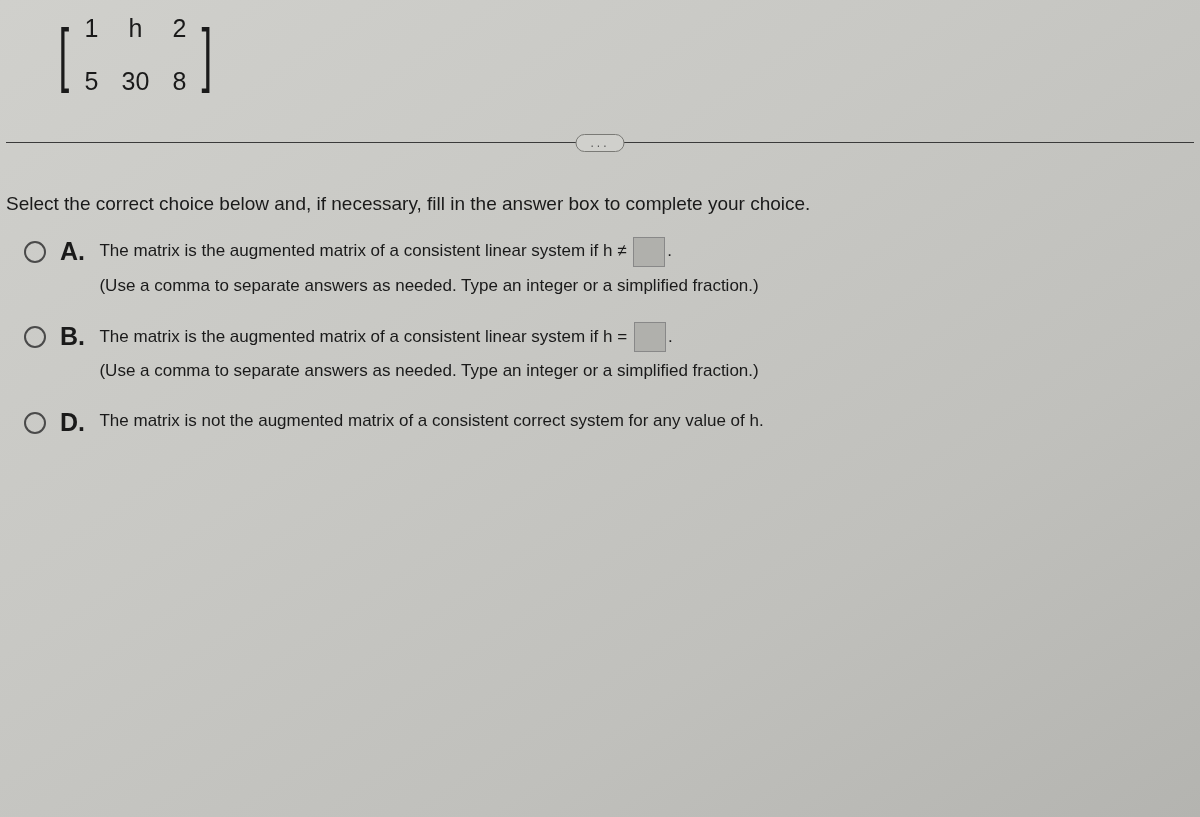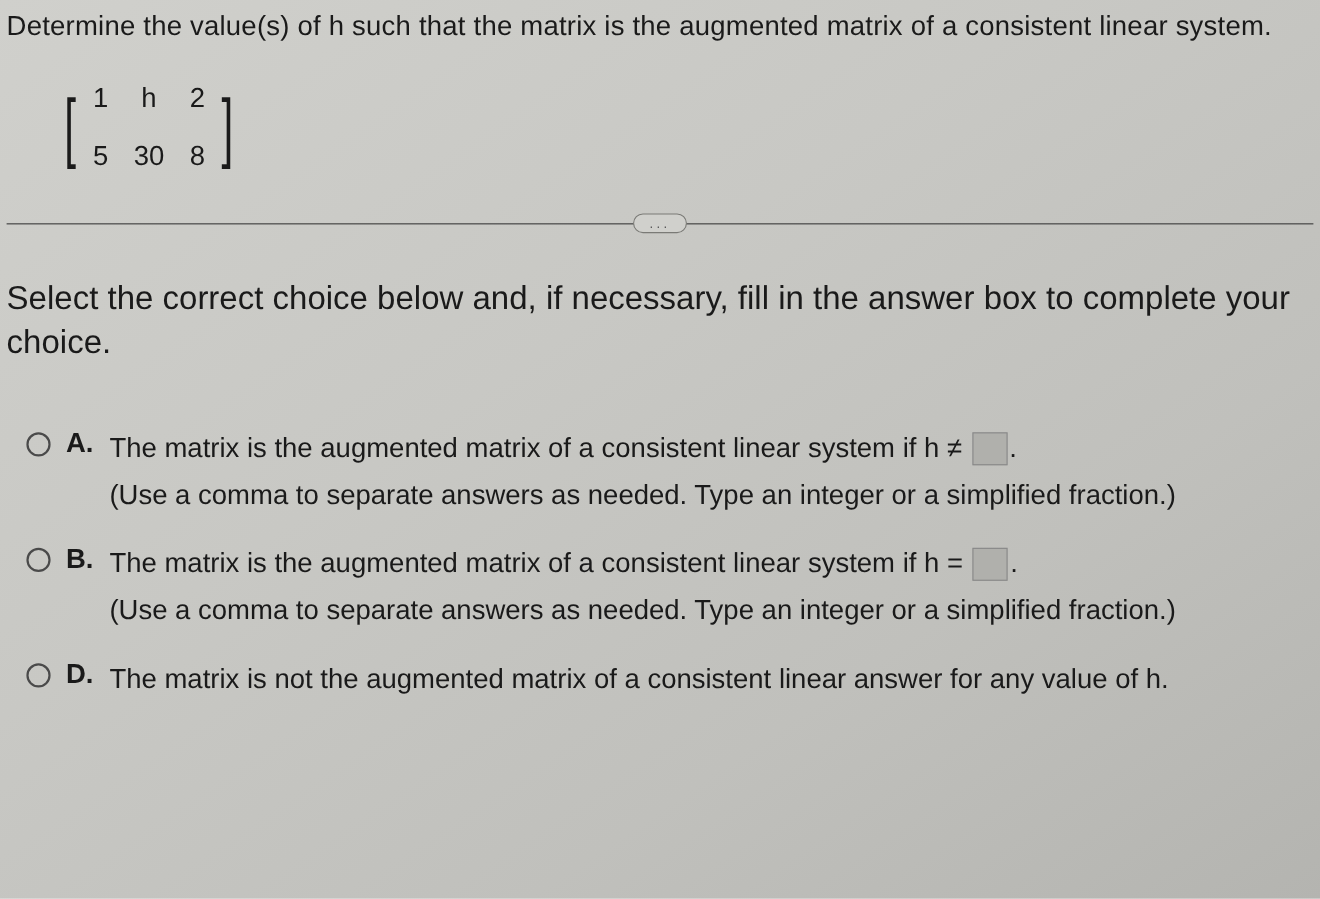--- a/index.html
+++ b/index.html
@@ -74,23 +74,23 @@
       background: #d0d0cc;
       border: 1.5px solid #7a7a76;
       border-radius: 16px;
       padding: 2px 14px;
       font-size: 12px;
       letter-spacing: 3px;
       color: #555;
       line-height: 1;
     }
     .instruction-text {
-      font-size: 30px;
+      font-size: 19px;
       line-height: 1.35;
-      margin-bottom: 56px;
+      margin-bottom: 20px;
     }
     .options {
       padding-left: 18px;
       display: flex;
       flex-direction: column;
       gap: 24px;
     }
     .option {
       display: flex;
       align-items: flex-start;
@@ -111,21 +111,21 @@
     }
     .opt-label {
       font-weight: bold;
       font-size: 25px;
       display: inline-block;
       margin-right: 10px;
       vertical-align: top;
     }
     .opt-text-block {
       display: inline-block;
-      font-size: 25px;
+      font-size: 17px;
       line-height: 1.5;
       max-width: 1060px;
       vertical-align: top;
     }
     .opt-main-line {
       display: inline;
     }
     .inline-input {
       display: inline-block;
       width: 32px;
@@ -138,21 +138,20 @@
     .opt-hint {
       display: block;
       margin-top: 6px;
     }
   </style>
 </head>
 <body>
 
 <div class="page">
 
-  <div class="question-text">Determine the value(s) of h such that the matrix is the augmented matrix of a consistent linear system.</div>
 
   <div class="matrix-wrap">
     <span class="bracket">[</span>
     <div class="matrix-body">
       <div class="matrix-row">
         <span class="matrix-cell">1</span>
         <span class="matrix-cell">h</span>
         <span class="matrix-cell">2</span>
       </div>
       <div class="matrix-row">
@@ -199,18 +198,18 @@
           <span class="opt-hint">(Use a comma to separate answers as needed. Type an integer or a simplified fraction.)</span>
         </span>
       </div>
     </div>
 
 
     <div class="option">
       <span class="radio"></span>
       <div class="opt-body">
         <span class="opt-label">D.</span>
-        <span class="opt-text-block">The matrix is not the augmented matrix of a consistent linear answer for any value of h.</span>
+        <span class="opt-text-block">The matrix is not the augmented matrix of a consistent correct system for any value of h.</span>
       </div>
     </div>
 
   </div>
 </div>
 
 </body></html>

